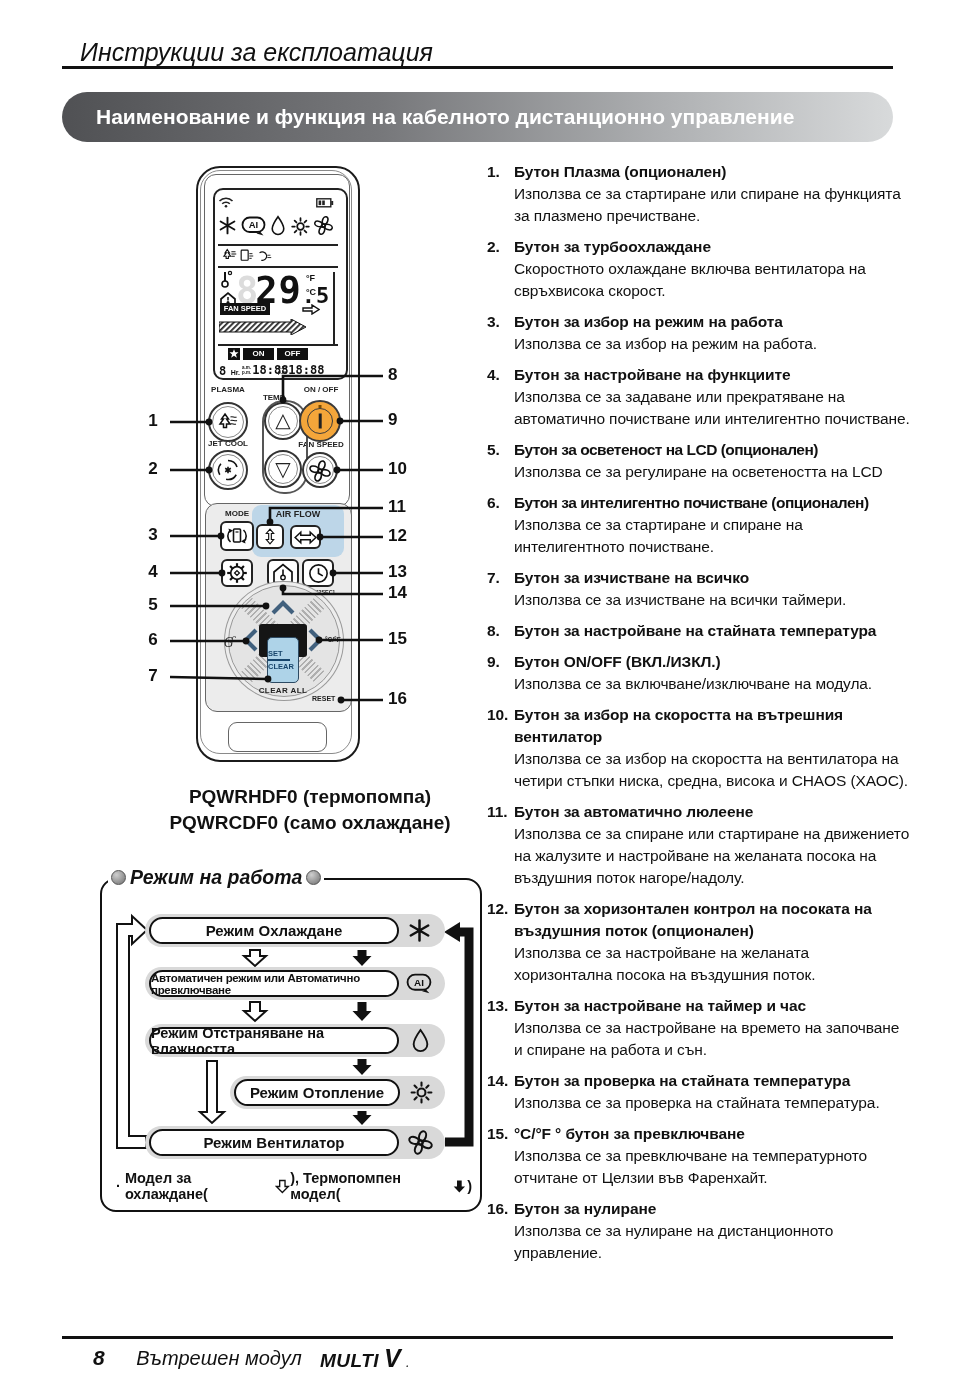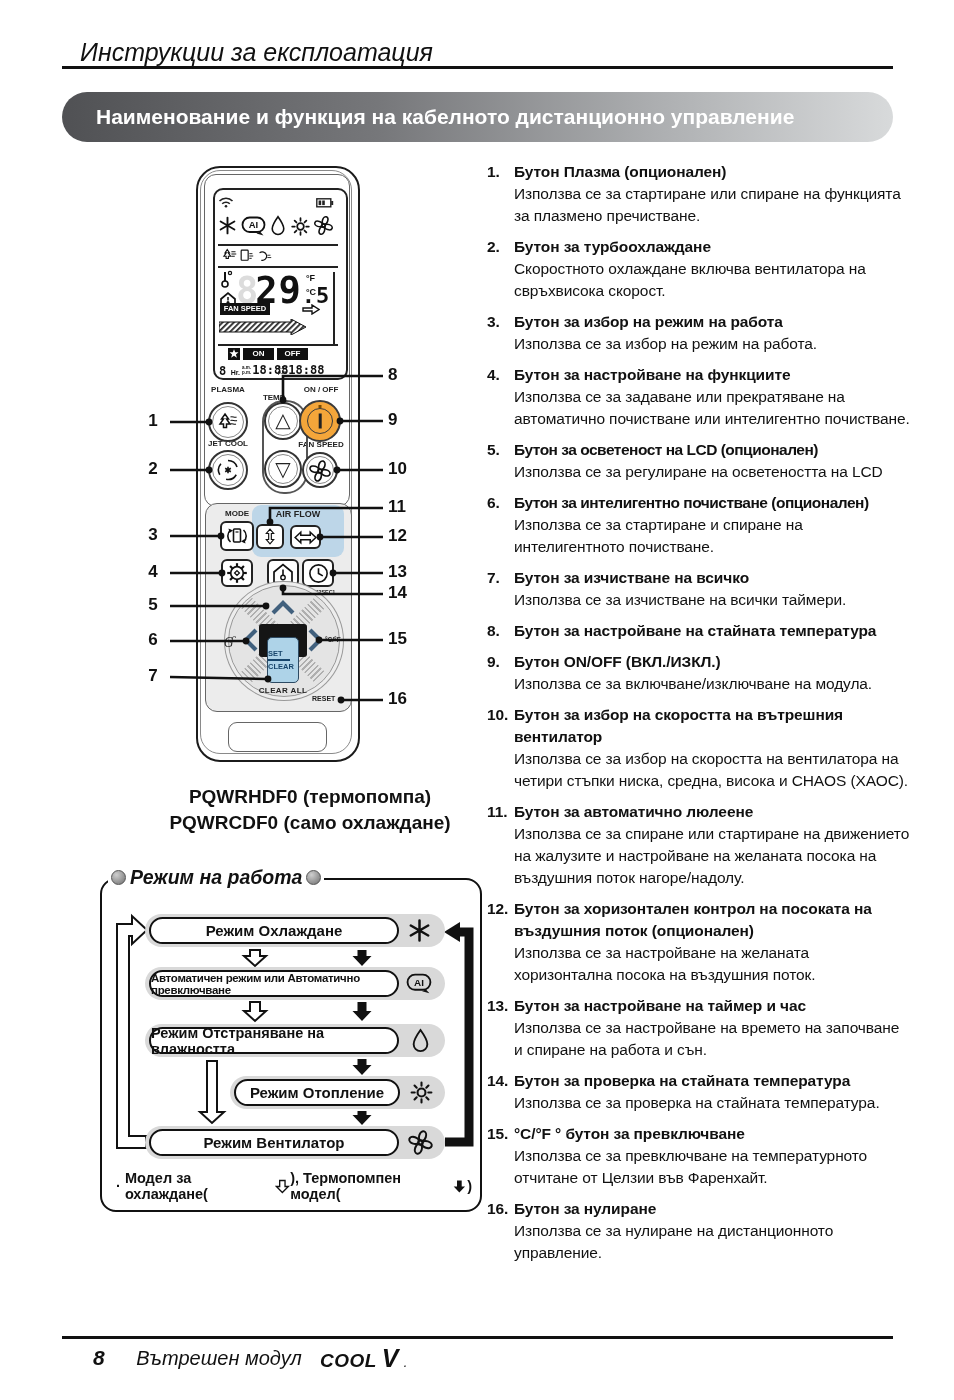--- a/index.html
+++ b/index.html
@@ -598,18 +598,18 @@
         </div>
       </div>
   </div>
 
   <div class="abs rule-bottom"></div>
   <div class="abs footer-line">
     <span class="footer-num">8</span>
     <span>Вътрешен модул</span>
   </div>
   <div class="abs brand">
-    <span class="b1">COOL</span>
+    <span class="b1">MULTI</span>
     <span class="b2">V</span>
     <span class="b3">.</span>
   </div>
 
 </div>
 
 </body></html>

